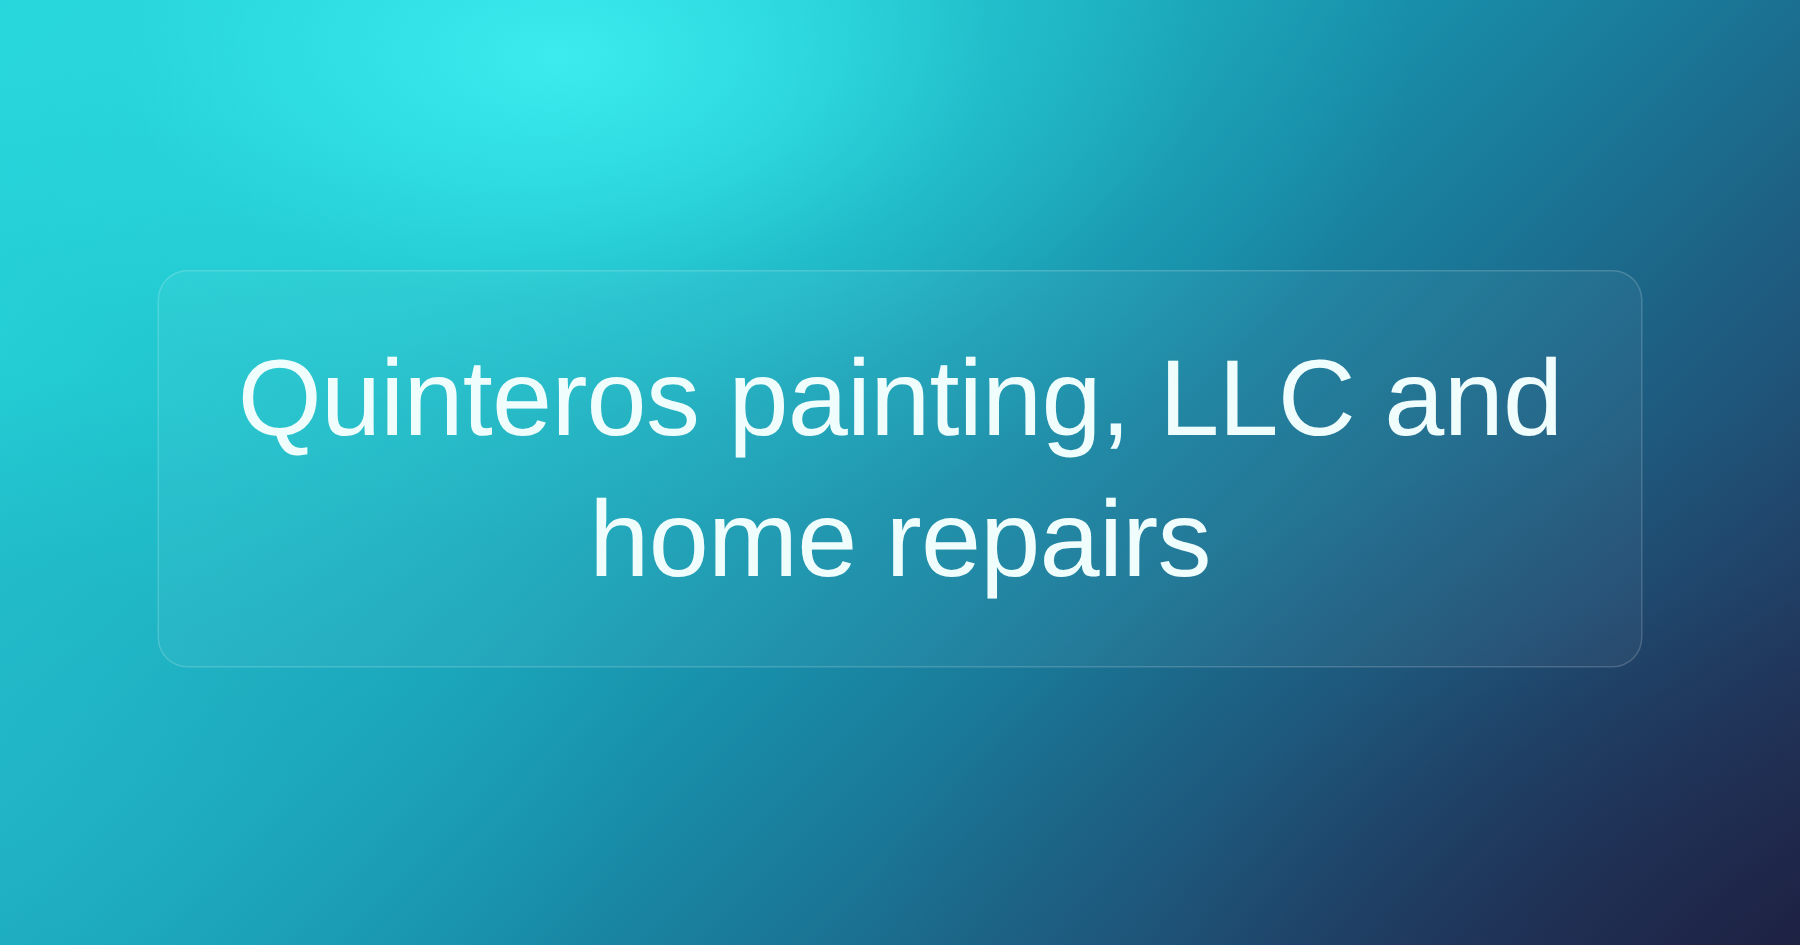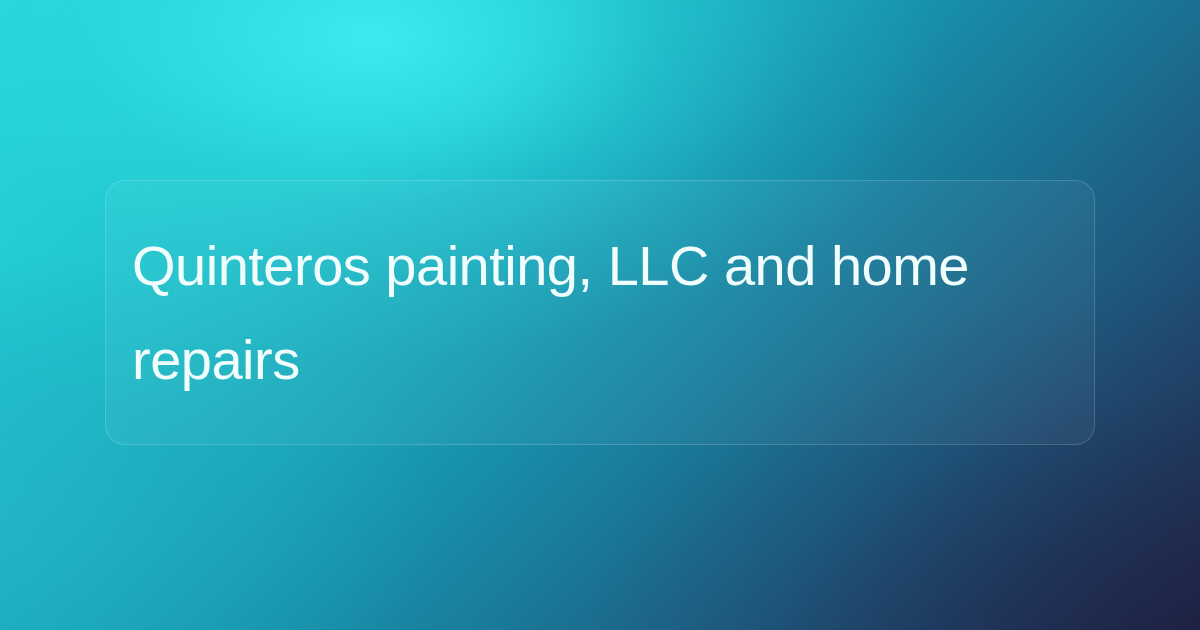--- a/index.html
+++ b/index.html
@@ -89,22 +89,22 @@
     border: 1px solid rgba(255,255,255,0.16);
     background: rgba(255,255,255,0.045);
     display: flex;
     align-items: center;
     justify-content: center;
   }
 
   .card-title {
     width: 100%;
     padding: 0 26px;
-    text-align: left;
-    font-size: 56px;
+    text-align: center;
+    font-size: 72px;
     line-height: 94px;
     font-weight: 300;
     letter-spacing: -0.5px;
     color: #f0fdfd;
     white-space: pre-line;
     -webkit-font-smoothing: antialiased;
   }
 </style>
 </head>
 <body>

